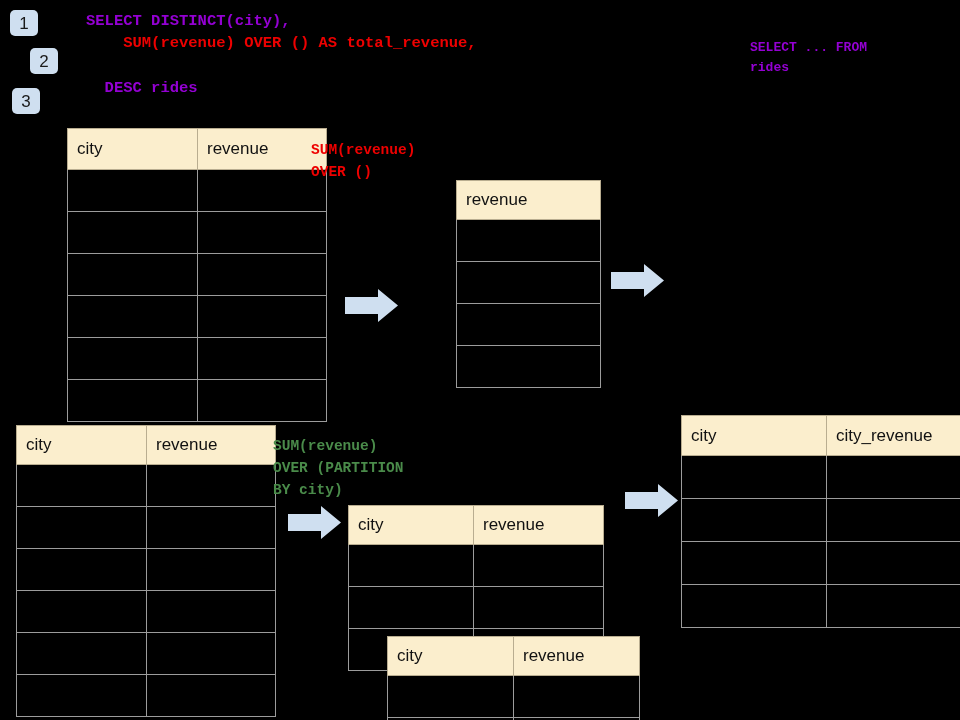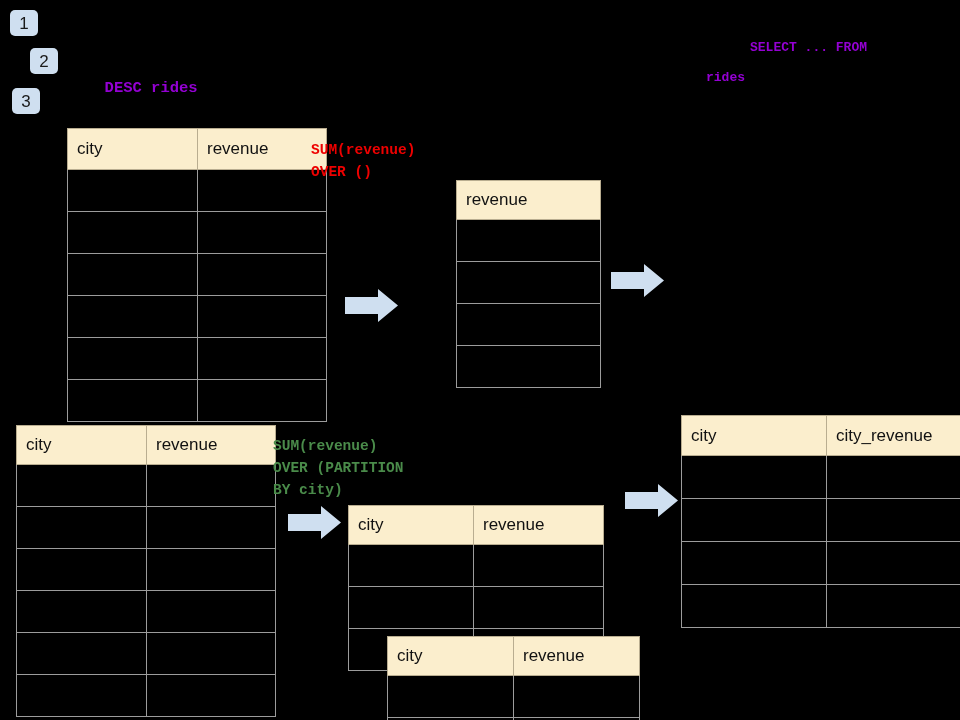--- a/index.html
+++ b/index.html
@@ -97,24 +97,26 @@
   <div class="badge" style="left:10px;  top:10px;">
     <span>1</span>
   </div>
   <div class="badge" style="left:30px;  top:48px;">
     <span>2</span>
   </div>
   <div class="badge" style="left:12px;  top:88px;">
     <span>3</span>
   </div>
 
+  <div class="code c-purple" style="left:86px; top:11px;">SELECT DISTINCT(city),</div>
+  <div class="code c-red" style="left:86px; top:33px;">    SUM(revenue) OVER () AS total_revenue,</div>
   <div class="code c-purple" style="left:86px; top:78px;">  DESC rides</div>
 
   <div class="anno purple" style="left:750px; top:38px;">SELECT ... FROM</div>
-  <div class="anno purple" style="left:706px; top:58px;margin-top:10px;">rides</div>
+  <div class="anno purple" style="left:750px; top:58px;">rides</div>
 
   <table class="tbl" style="left:67px; top:128px; width:239px;">
     <tbody>
         <tr>
       <td class="hd" style="width:120px; height:40px;">city</td>
       <td class="hd" style="width:119px; height:40px;">revenue</td>
     </tr>
     <tr>
           <td style="height:41px;"></td>
           <td></td>

